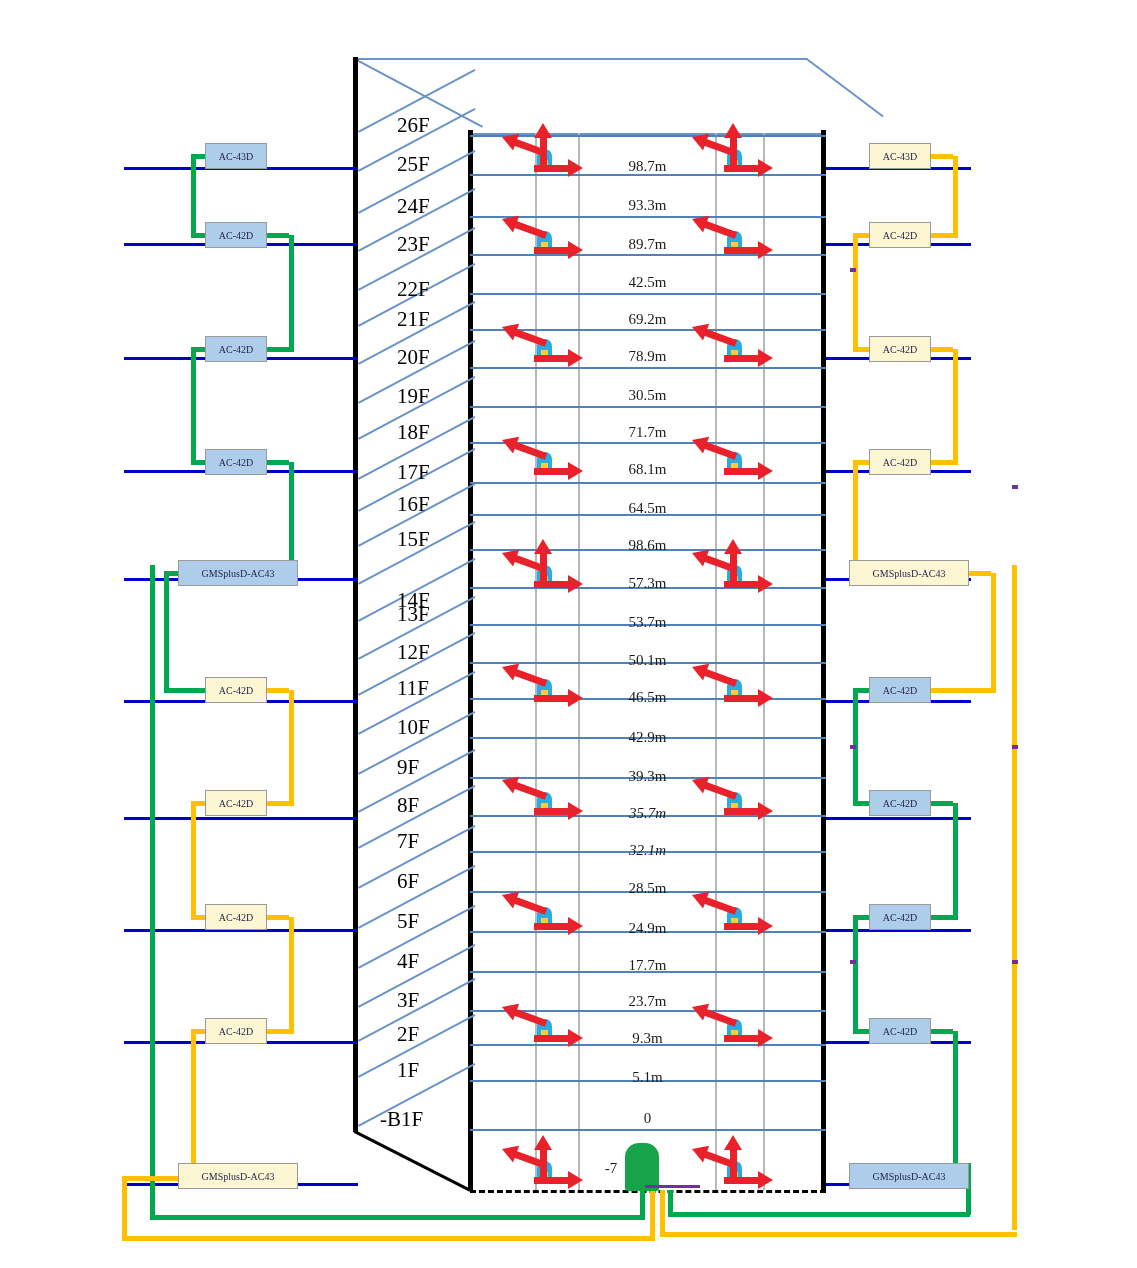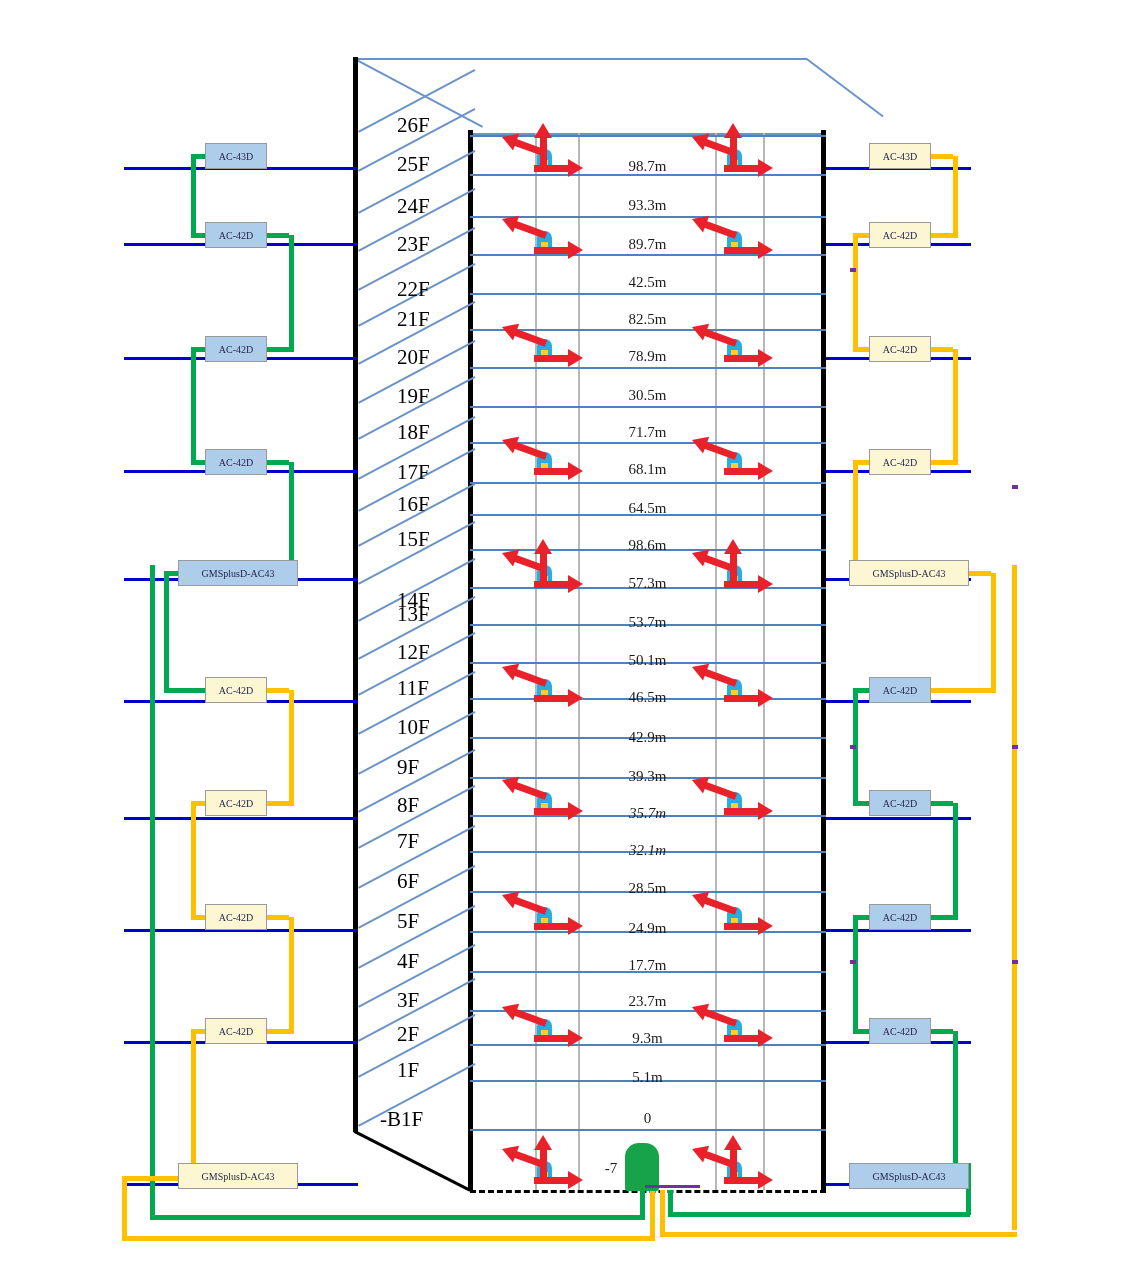--- a/index.html
+++ b/index.html
@@ -158,21 +158,21 @@
       <div class="floorlab" style="left: 397px; top: 988px;">3F</div>
       <div class="floorlab" style="left: 397px; top: 1022px;">2F</div>
       <div class="floorlab" style="left: 397px; top: 1058px;">1F</div>
       <div class="floorlab" style="left: 380px; top: 1107px;">-B1F</div>
     </div>
   <div id="heightlabels">
       <div class="hlab" style="left: 600px; top: 158px; width: 95px;">98.7m</div>
       <div class="hlab" style="left: 600px; top: 197px; width: 95px;">93.3m</div>
       <div class="hlab" style="left: 600px; top: 236px; width: 95px;">89.7m</div>
       <div class="hlab" style="left: 600px; top: 274px; width: 95px;">42.5m</div>
-      <div class="hlab" style="left: 600px; top: 311px; width: 95px;">82.5m</div>
+      <div class="hlab" style="left: 600px; top: 311px; width: 95px;">69.2m</div>
       <div class="hlab" style="left: 600px; top: 348px; width: 95px;">78.9m</div>
       <div class="hlab" style="left: 600px; top: 387px; width: 95px;">30.5m</div>
       <div class="hlab" style="left: 600px; top: 424px; width: 95px;">71.7m</div>
       <div class="hlab" style="left: 600px; top: 461px; width: 95px;">68.1m</div>
       <div class="hlab" style="left: 600px; top: 500px; width: 95px;">64.5m</div>
       <div class="hlab" style="left: 600px; top: 537px; width: 95px;">98.6m</div>
       <div class="hlab" style="left: 600px; top: 575px; width: 95px;">57.3m</div>
       <div class="hlab" style="left: 600px; top: 614px; width: 95px;">53.7m</div>
       <div class="hlab" style="left: 600px; top: 652px; width: 95px;">50.1m</div>
       <div class="hlab" style="left: 600px; top: 689px; width: 95px;">46.5m</div>

